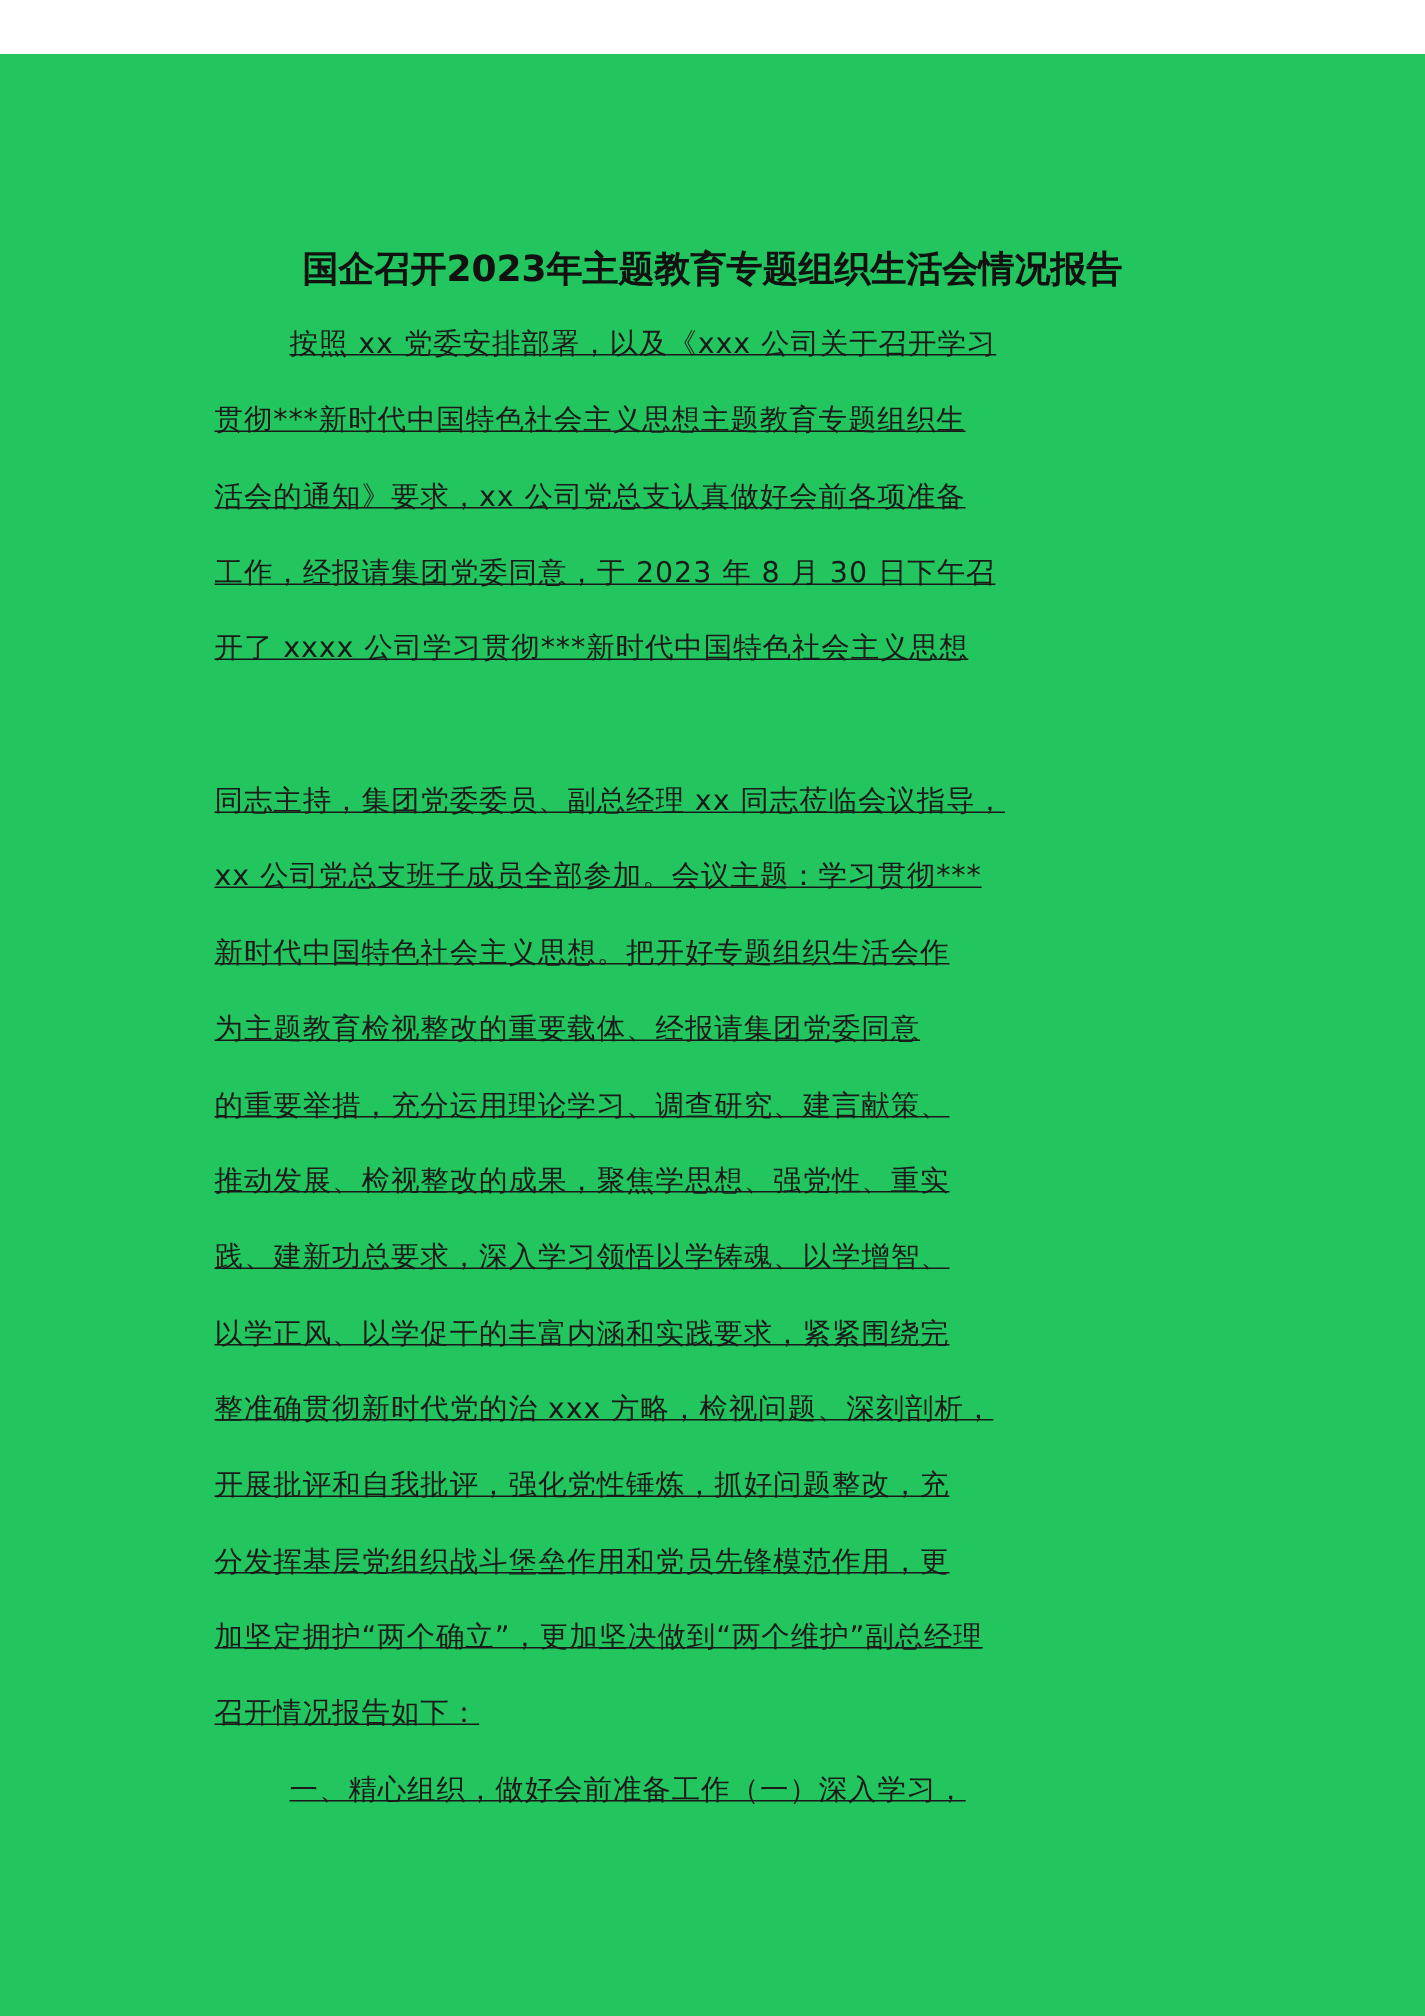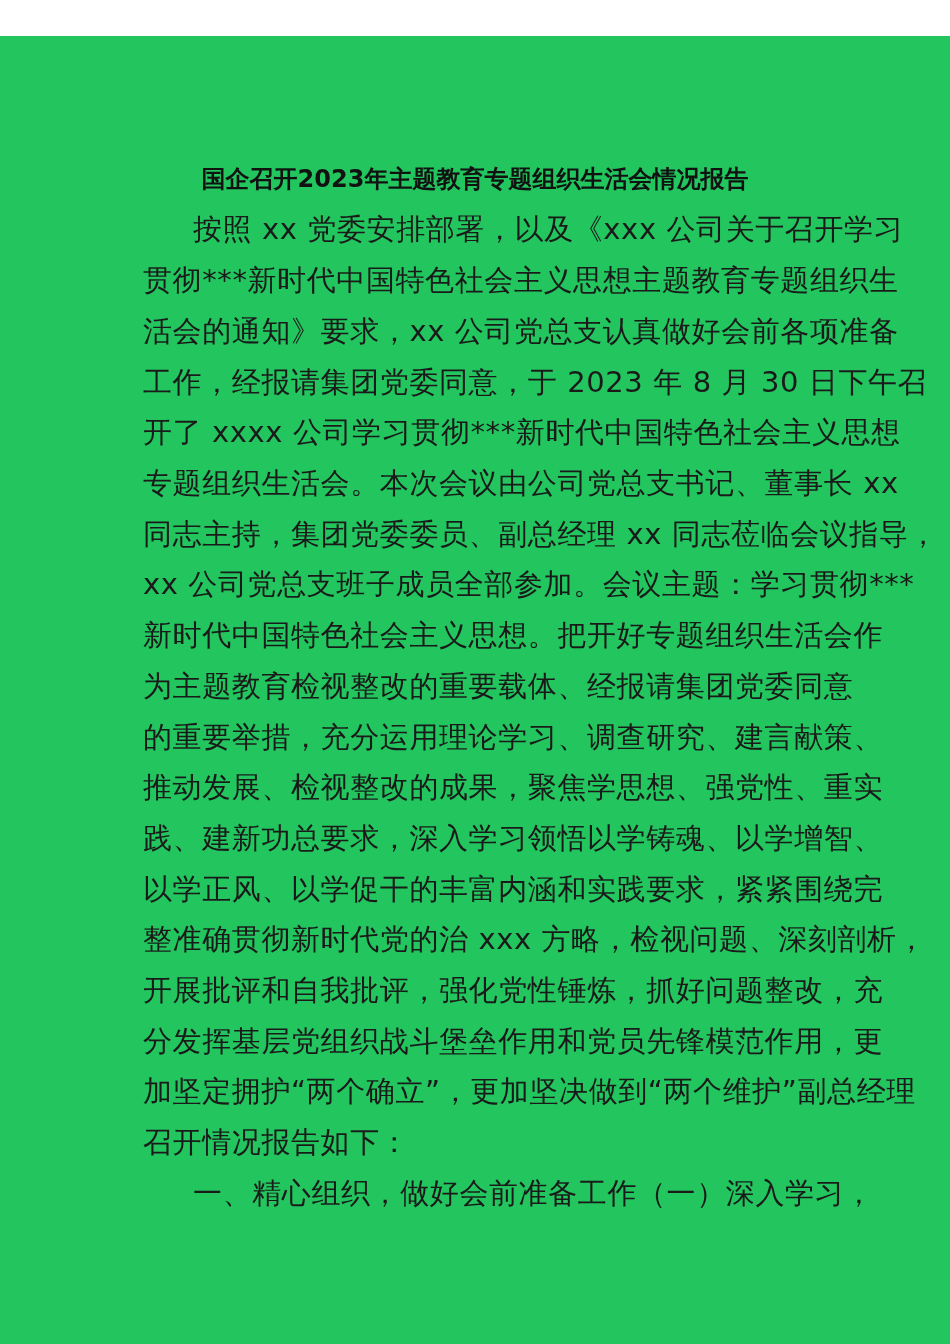--- a/index.html
+++ b/index.html
@@ -5,37 +5,36 @@
     html, body { margin: 0; padding: 0; background: #ffffff; }
     body { width: 950px; height: 1344px; position: relative; overflow: hidden; }
     .page { position: absolute; left: 0; top: 0; width: 950px; height: 1344px; background: #22c55e; margin-top: 36px; }
     .title {
       position: absolute; left: 0; top: 124px; width: 950px; text-align: center;
       font-family: "DejaVu Sans", sans-serif; font-weight: bold; font-size: 24px;
       color: #111111; line-height: 38px; letter-spacing: 0px;
     }
     .line {
       position: absolute; left: 143px; white-space: nowrap;
-      font-family: "DejaVu Sans", sans-serif; font-size: 29px; color: #1a1a1a;
-      line-height: 36px; letter-spacing: 0.6px;
+      font-family: "DejaVu Sans", sans-serif; font-size: 19px; color: #1a1a1a;
+      line-height: 36px; letter-spacing: 0.6px; text-decoration: underline;
     }
     .indent { left: 193px; }
   </style>
 </head>
 <body>
 
 <div class="page">
   <div class="title">国企召开2023年主题教育专题组织生活会情况报告</div>
 
   <div class="line indent" style="top:175px;">按照 xx 党委安排部署，以及《xxx 公司关于召开学习</div>
   <div class="line" style="top:226px;">贯彻***新时代中国特色社会主义思想主题教育专题组织生</div>
   <div class="line" style="top:277px;">活会的通知》要求，xx 公司党总支认真做好会前各项准备</div>
   <div class="line" style="top:328px;">工作，经报请集团党委同意，于 2023 年 8 月 30 日下午召</div>
   <div class="line" style="top:378px;">开了 xxxx 公司学习贯彻***新时代中国特色社会主义思想</div>
-  <div class="line" style="top:429px;">专题组织生活会。本次会议由公司党总支书记、董事长 xx</div>
   <div class="line" style="top:480px;">同志主持，集团党委委员、副总经理 xx 同志莅临会议指导，</div>
   <div class="line" style="top:530px;">xx 公司党总支班子成员全部参加。会议主题：学习贯彻***</div>
   <div class="line" style="top:581px;">新时代中国特色社会主义思想。把开好专题组织生活会作</div>
   <div class="line" style="top:632px;">为主题教育检视整改的重要载体、经报请集团党委同意</div>
   <div class="line" style="top:683px;">的重要举措，充分运用理论学习、调查研究、建言献策、</div>
   <div class="line" style="top:733px;">推动发展、检视整改的成果，聚焦学思想、强党性、重实</div>
   <div class="line" style="top:784px;">践、建新功总要求，深入学习领悟以学铸魂、以学增智、</div>
   <div class="line" style="top:835px;">以学正风、以学促干的丰富内涵和实践要求，紧紧围绕完</div>
   <div class="line" style="top:885px;">整准确贯彻新时代党的治 xxx 方略，检视问题、深刻剖析，</div>
   <div class="line" style="top:936px;">开展批评和自我批评，强化党性锤炼，抓好问题整改，充</div>

